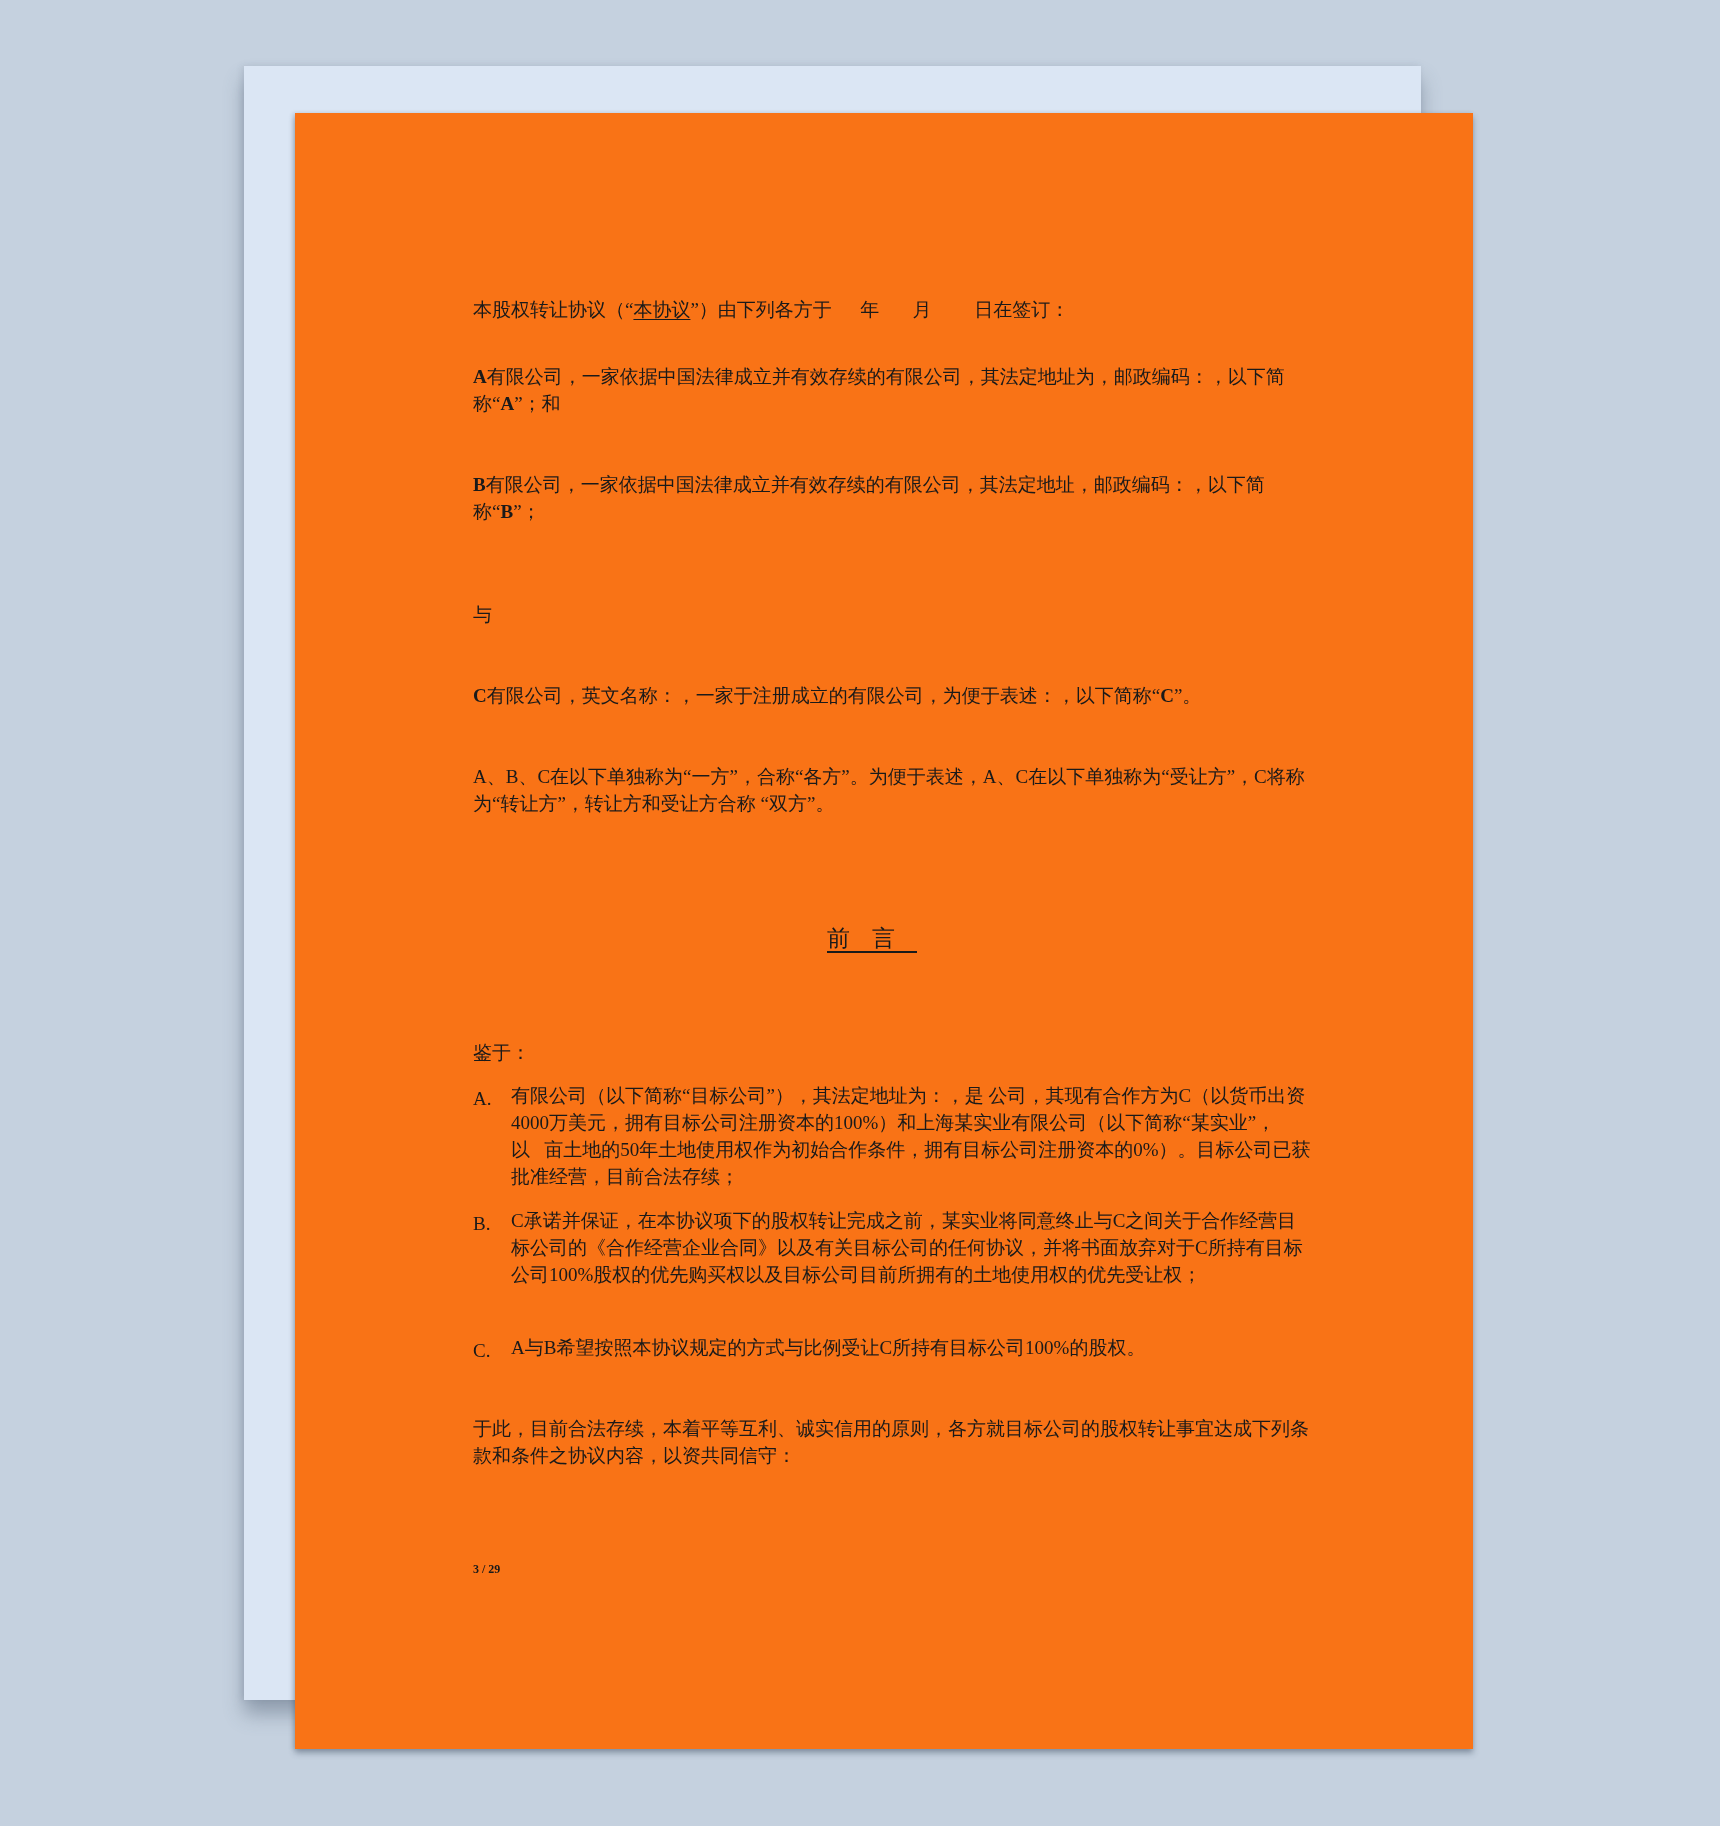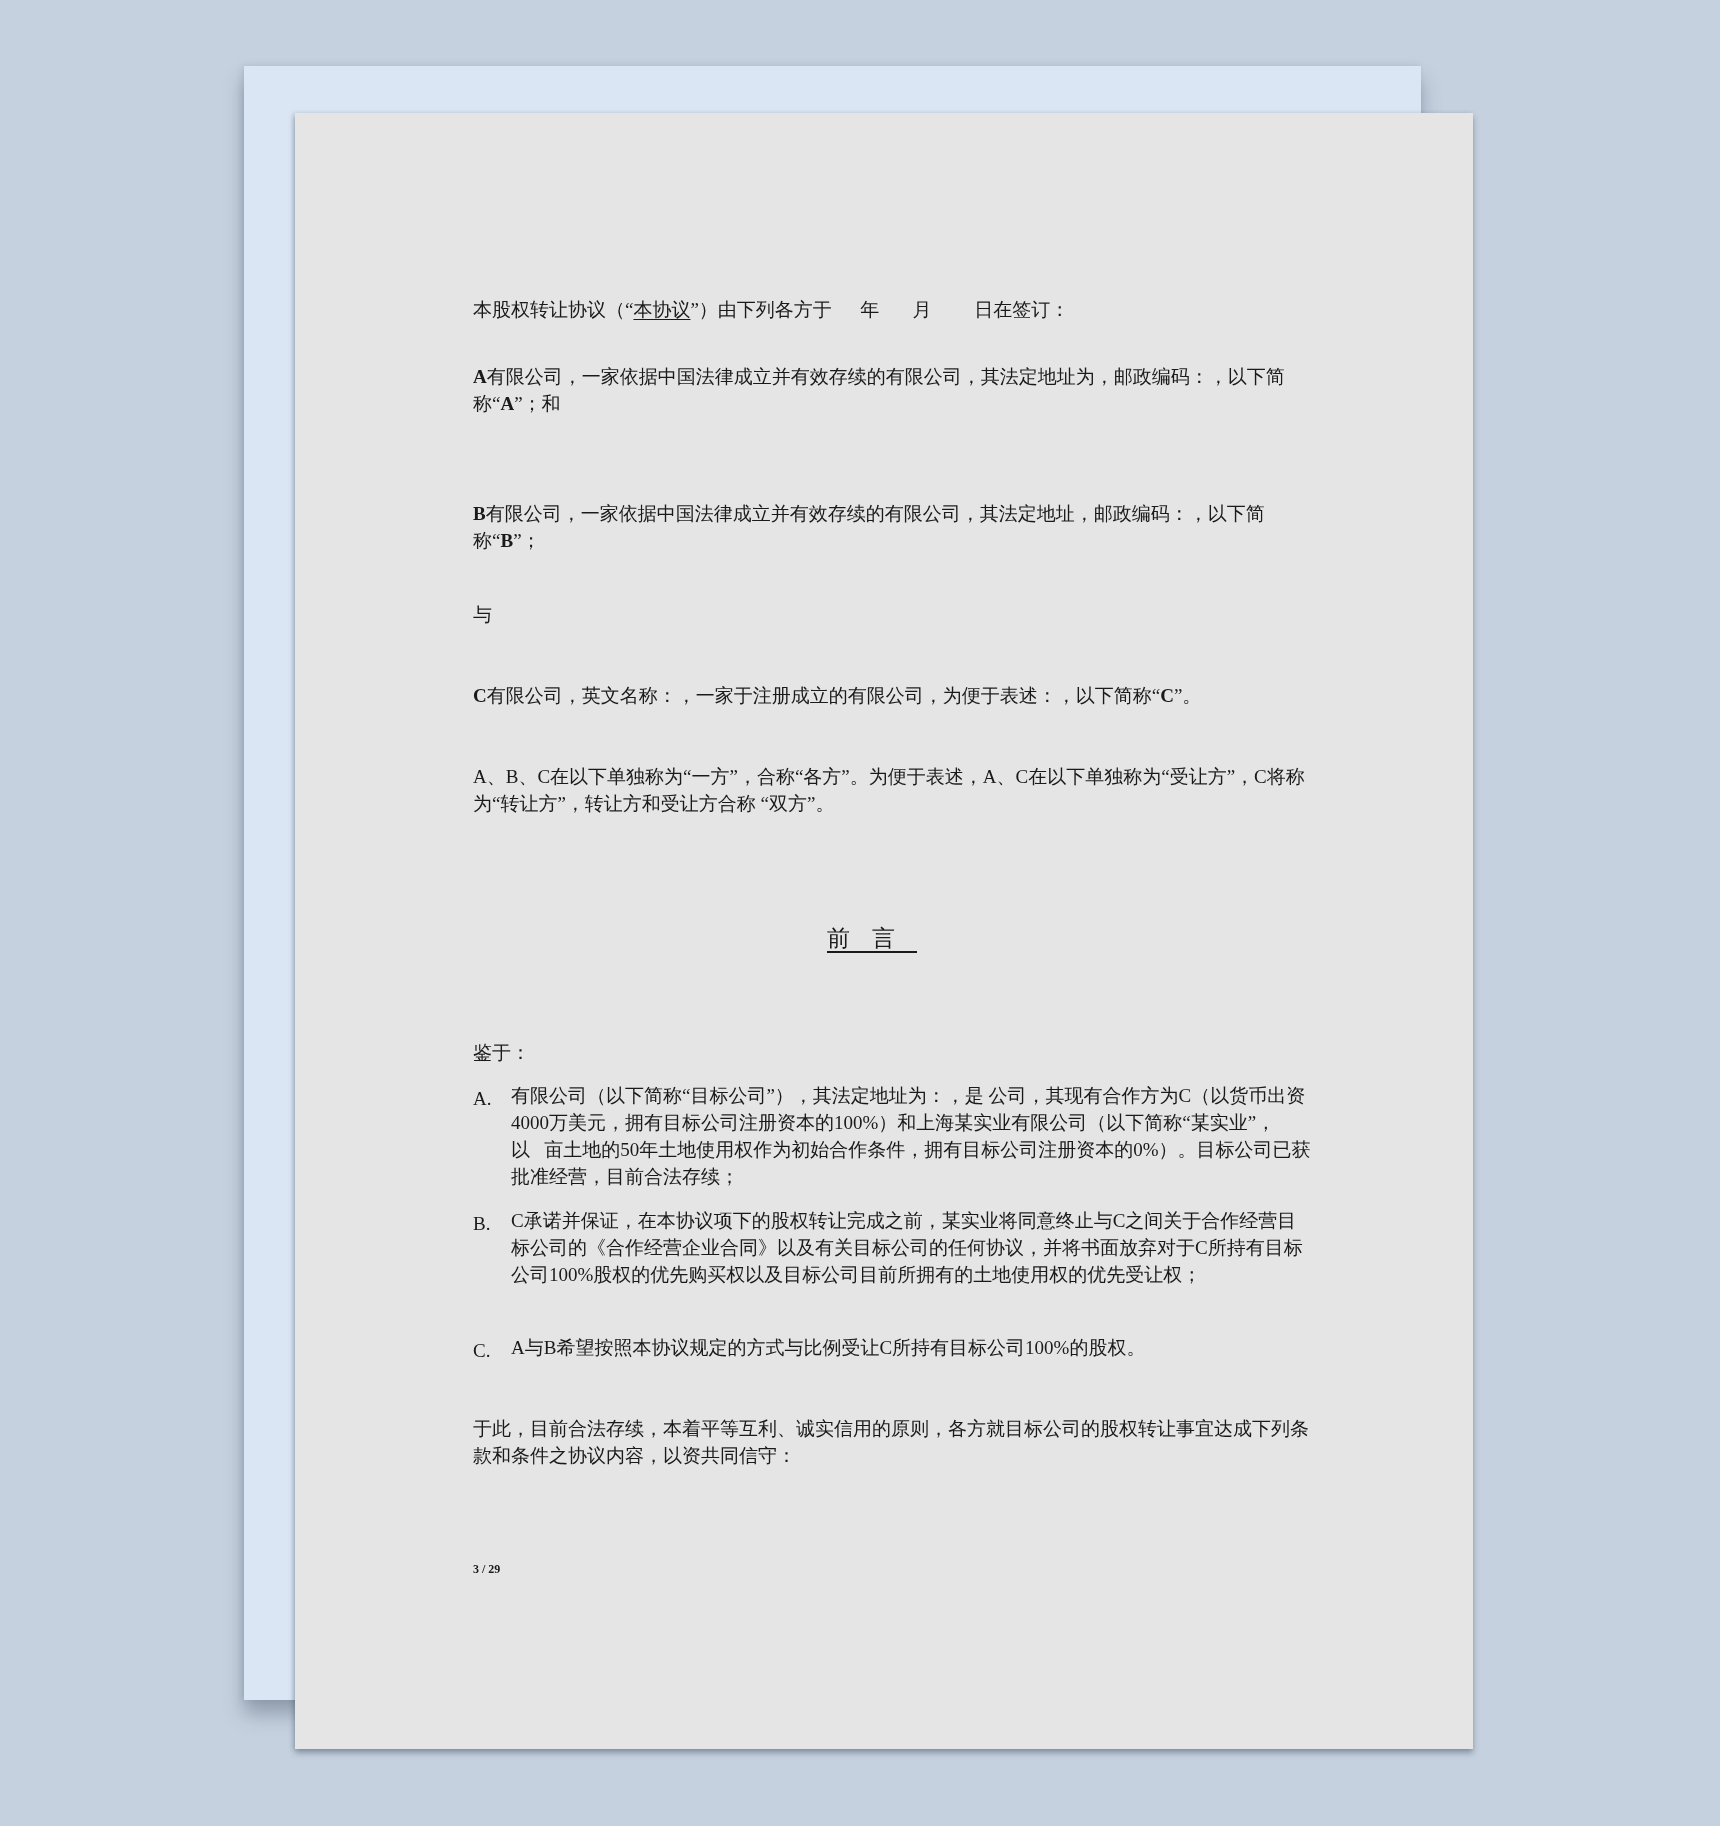--- a/index.html
+++ b/index.html
@@ -13,21 +13,21 @@
   }
   .back-page {
     position: absolute; left: 244px; top: 66px;
     width: 1177px; height: 1634px;
     background: #dbe6f4;
     box-shadow: 0 14px 18px rgba(80,95,115,0.45), -2px 0 6px rgba(80,95,115,0.15);
   }
   .front-page {
     position: absolute; left: 295px; top: 113px;
     width: 1178px; height: 1636px;
-    background: #e5e5e5;
+    background: #f97316;
     box-shadow: 0 4px 6px rgba(60,75,95,0.45), -2px 0 4px rgba(60,75,95,0.15);
   }
   .content {
     position: absolute; left: 178px; top: 0; width: 840px;
     font-size: 19px; line-height: 27px;
   }
   .para { position: absolute; left: 0; width: 840px; margin: 0; }
   .b { font-weight: bold; }
   .u { text-decoration: underline; text-underline-offset: 3px; }
   .heading {
@@ -45,21 +45,21 @@
 
 <div class="back-page"></div>
 
 <div class="front-page">
   <div class="content">
 
     <p class="para" style="top:183px"><span>本股权转让协议（“</span><span class="u">本协议</span><span>”）由下列各方于&nbsp;&nbsp;&nbsp;&nbsp;&nbsp;&nbsp;年&nbsp;&nbsp;&nbsp;&nbsp;&nbsp;&nbsp;&nbsp;月&nbsp;&nbsp;&nbsp;&nbsp;&nbsp;&nbsp;&nbsp;&nbsp;&nbsp;日在签订：</span></p>
 
     <p class="para" style="top:250px"><span class="b">A</span><span>有限公司，一家依据中国法律成立并有效存续的有限公司，其法定地址为，邮政编码：，以下简称“</span><span class="b">A</span><span>”；和</span></p>
 
-    <p class="para" style="top:387px"><span class="b">B</span><span>有限公司，一家依据中国法律成立并有效存续的有限公司，其法定地址，邮政编码：，以下简称“</span><span class="b">B</span><span>”；</span></p>
+    <p class="para" style="top:358px"><span class="b">B</span><span>有限公司，一家依据中国法律成立并有效存续的有限公司，其法定地址，邮政编码：，以下简称“</span><span class="b">B</span><span>”；</span></p>
 
     <p class="para" style="top:488px">与</p>
 
     <p class="para" style="top:569px"><span class="b">C</span><span>有限公司，英文名称：，一家于注册成立的有限公司，为便于表述：，以下简称“</span><span class="b">C</span><span>”。</span></p>
 
     <p class="para" style="top:650px">A、B、C在以下单独称为“一方”，合称“各方”。为便于表述，A、C在以下单独称为“受让方”，C将称为“转让方”，转让方和受让方合称 “双方”。</p>
 
     <p class="heading"><span>前言</span></p>
 
     <p class="para" style="top:926px">鉴于：</p>

